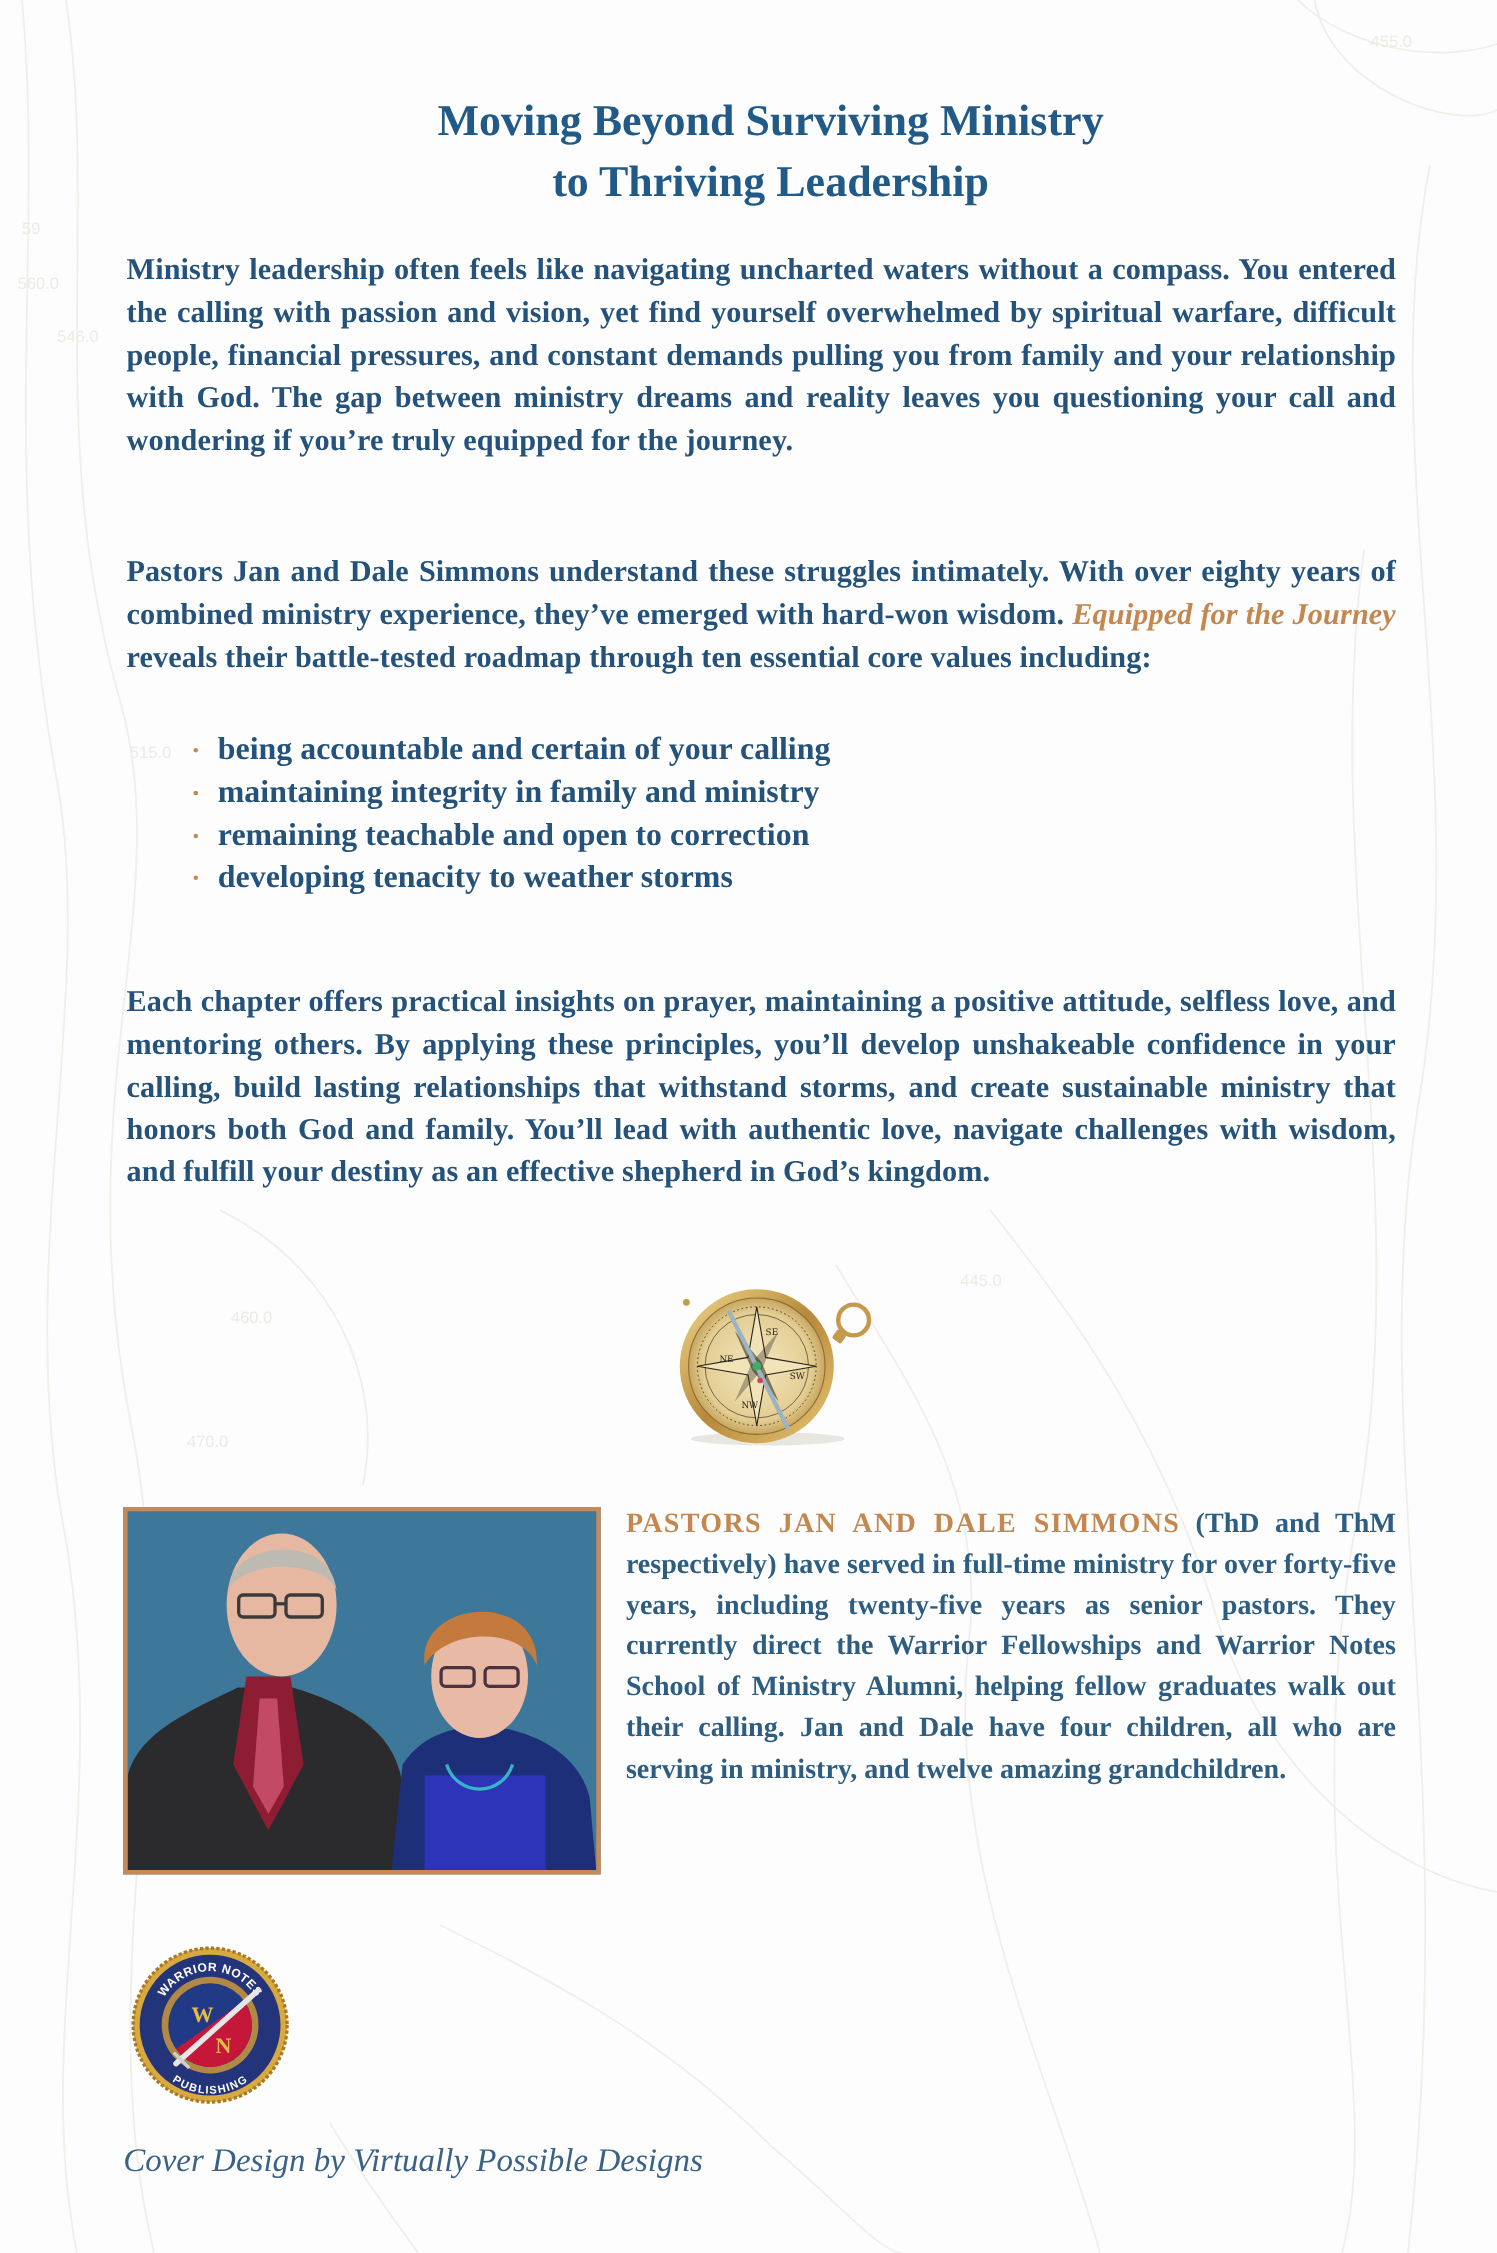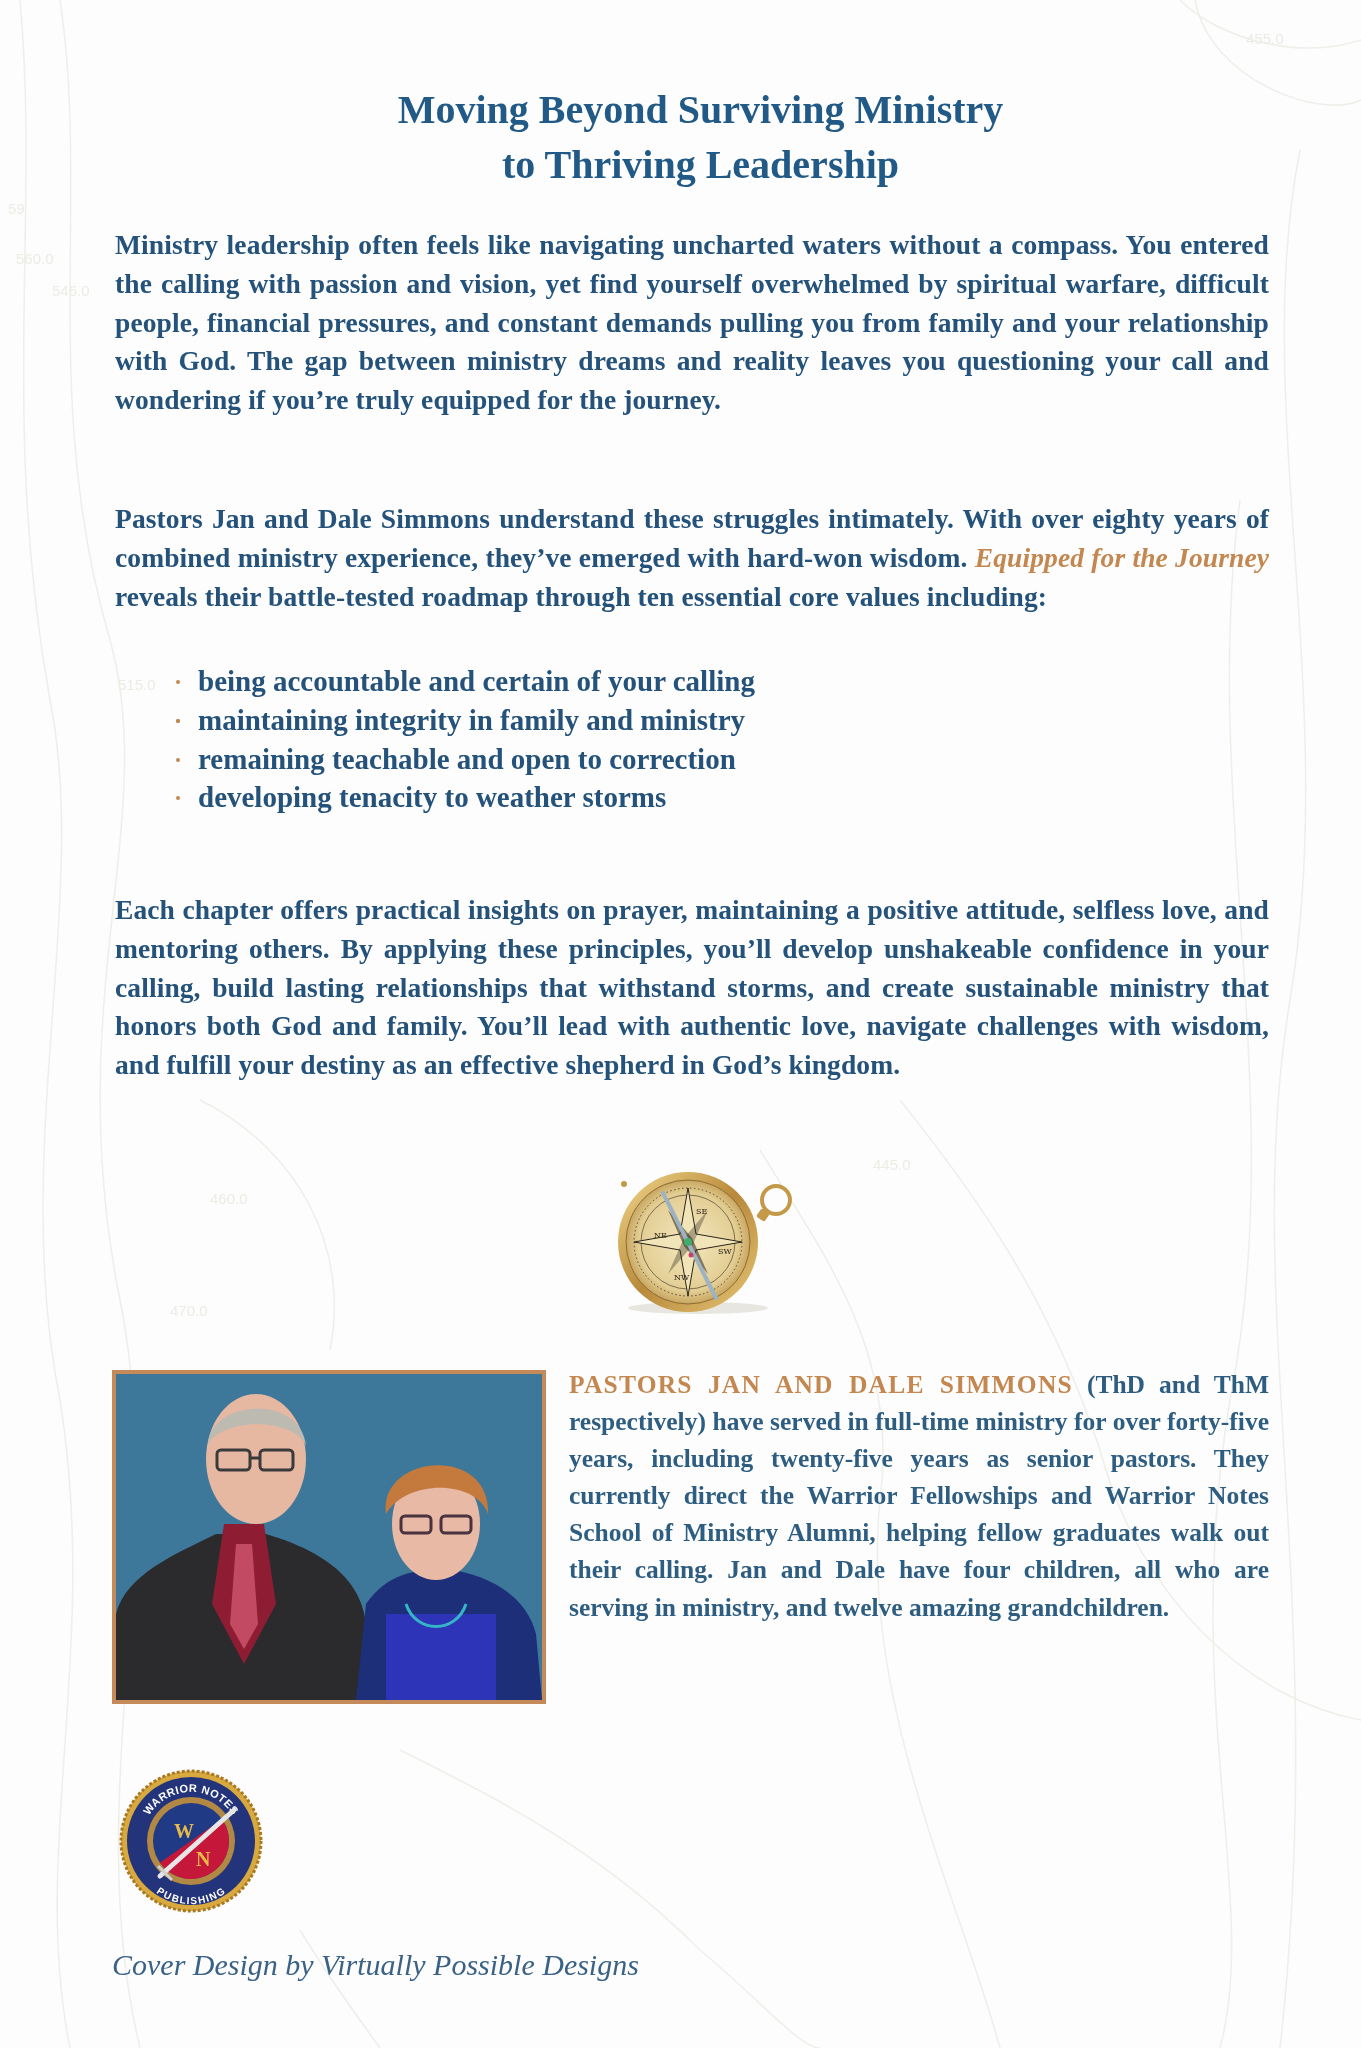--- a/index.html
+++ b/index.html
@@ -69,23 +69,23 @@
     <path d="M1300,150 C1250,400 1340,700 1290,1000 C1240,1300 1330,1600 1280,2048"></path>
     <path d="M1240,500 C1200,800 1290,1100 1230,1400 C1180,1700 1260,1900 1220,2048"></path>
     <path d="M760,1150 C820,1250 900,1350 880,1500 C860,1700 960,1900 1000,2048"></path>
     <path d="M900,1100 C980,1200 1050,1300 1100,1450 C1140,1600 1250,1700 1361,1720"></path>
     <path d="M200,1100 C300,1150 350,1250 330,1350"></path>
     <path d="M400,1750 C500,1800 600,1850 700,1950 C760,2000 800,2048 820,2048"></path>
     <path d="M300,1930 C330,1980 360,2020 380,2048"></path>
   </g>
 </svg>
 <span class="topo-label" style="left:1246px;top:30px;">455.0</span>
-<span class="topo-label" style="left:8px;top:200px;">59</span>
+<span class="topo-label" style="left:20px;top:200px;">59</span>
 <span class="topo-label" style="left:16px;top:222px;margin-top:28px;">560.0</span>
-<span class="topo-label" style="left:52px;top:282px;">546.0</span>
+<span class="topo-label" style="left:52px;top:298px;">546.0</span>
 <span class="topo-label" style="left:118px;top:676px;">515.0</span>
 <span class="topo-label" style="left:873px;top:1156px;">445.0</span>
 <span class="topo-label" style="left:210px;top:1190px;">460.0</span>
 <span class="topo-label" style="left:170px;top:1302px;">470.0</span>
 
 <h1 class="title">
   <span>Moving Beyond Surviving Ministry</span><br>
   <span>to Thriving Leadership</span>
 </h1>
 

